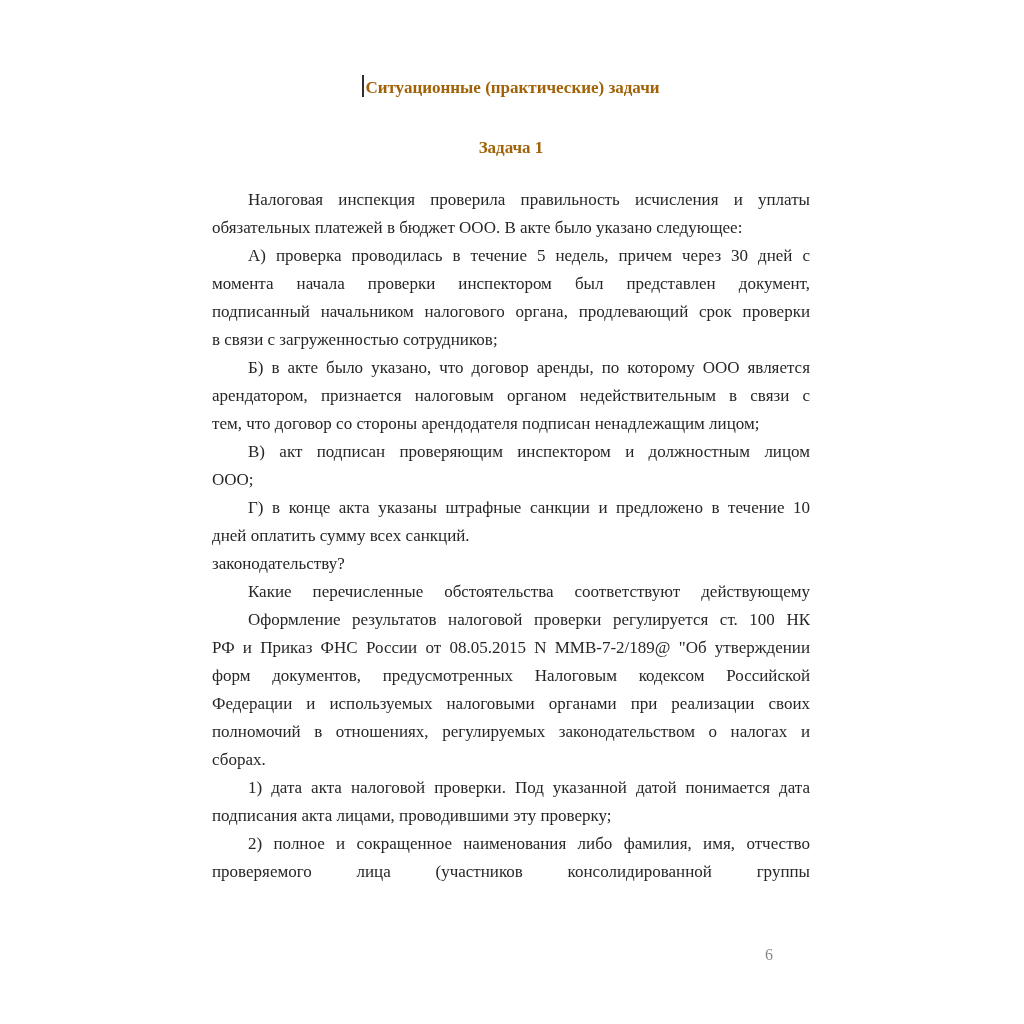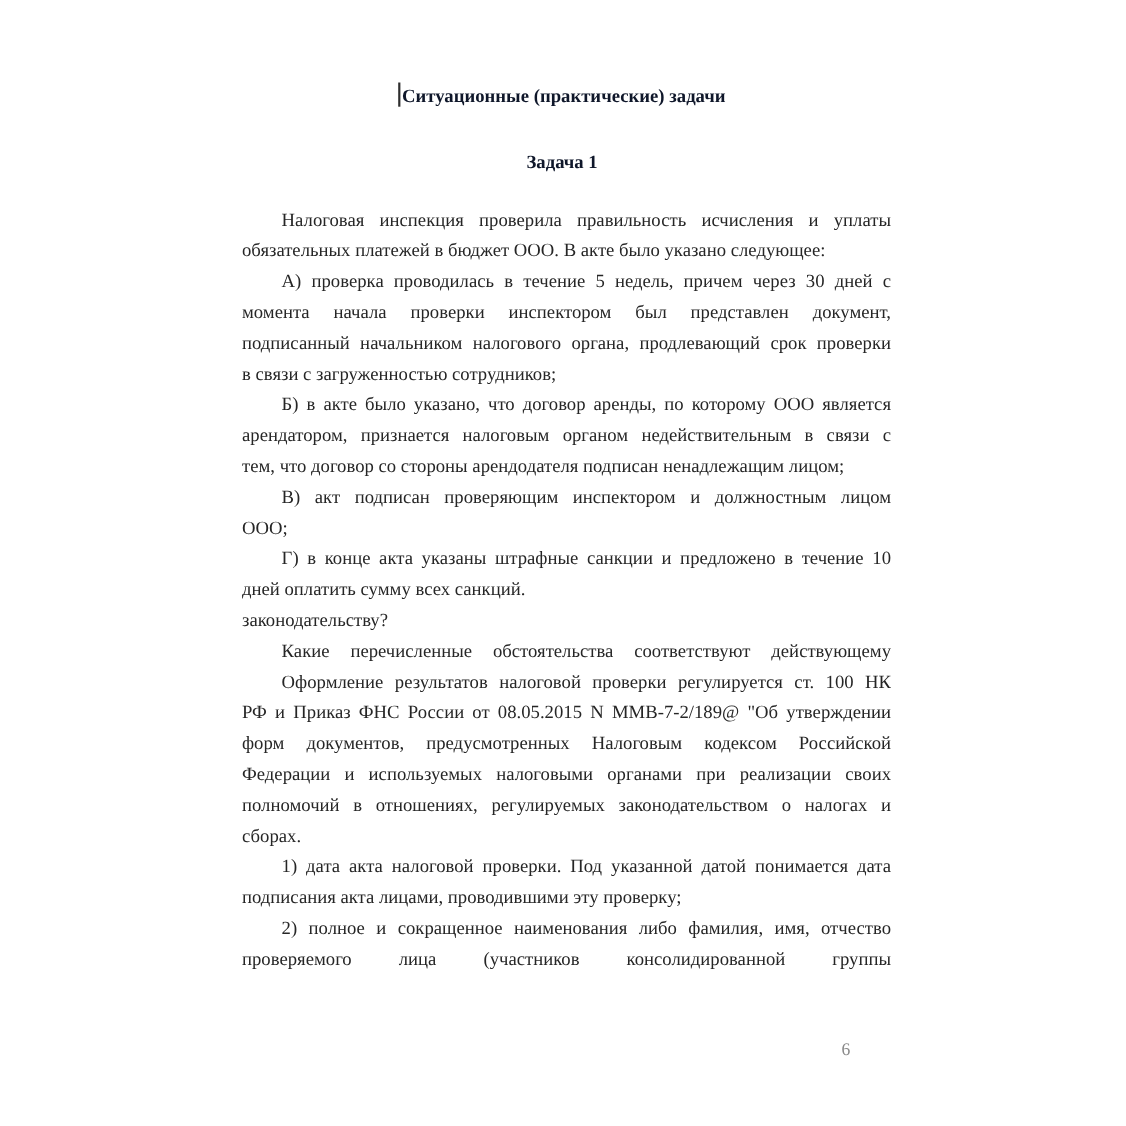--- a/index.html
+++ b/index.html
@@ -17,32 +17,31 @@
     left: 212px;
     top: 74px;
     width: 598px;
     font-size: 17px;
   }
   .title, .heading {
     text-align: center;
     font-weight: bold;
     line-height: 28px;
     height: 28px;
-    color: #0f172a;
+    color: #a16207;
     white-space: nowrap;
   }
   .title   { margin-bottom: 32px; }
   .heading { margin-bottom: 24px; }
   .para { margin: 0; }
   .ln {
     line-height: 28px;
     height: 28px;
     overflow: hidden;
     text-align: left;
-    margin-left: 8px;
   }
   .j {
     text-align: justify;
     text-align-last: justify;
   }
   .first { padding-left: 36px; }
   .caret {
     display: inline-block;
     width: 2px;
     height: 22px;

